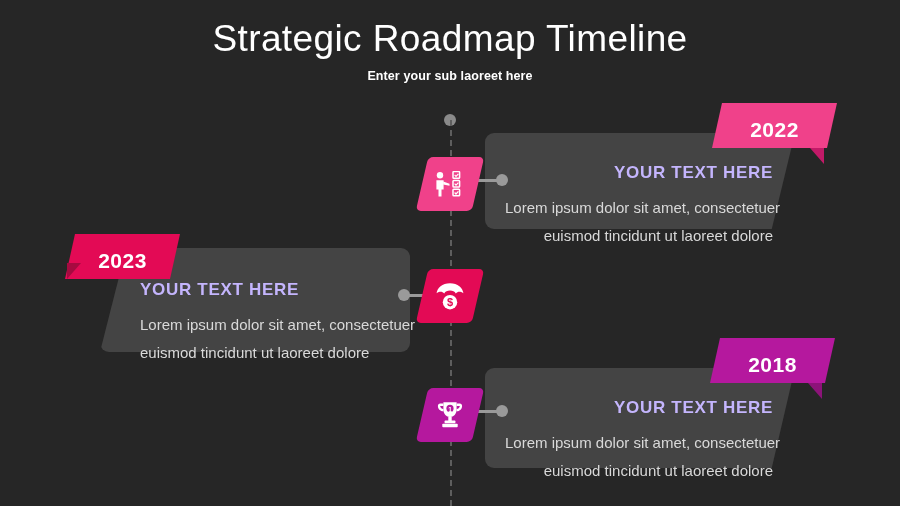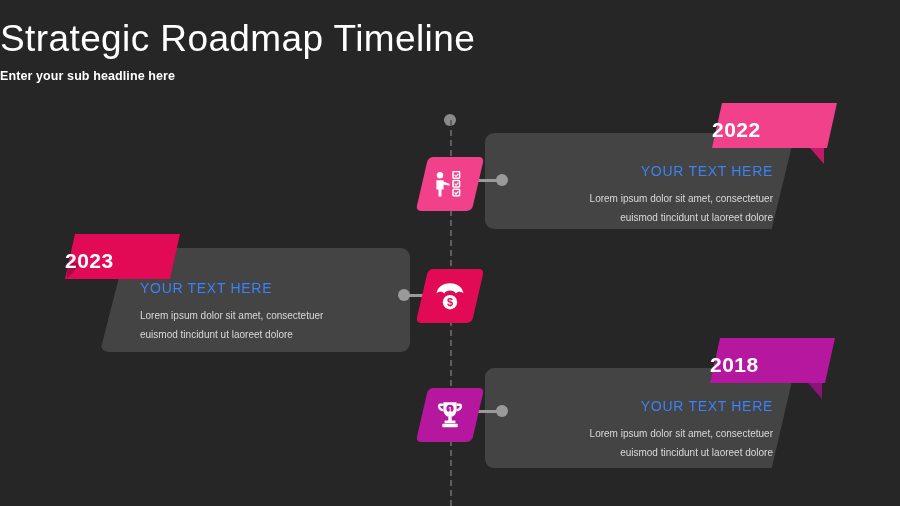--- a/index.html
+++ b/index.html
@@ -23,20 +23,21 @@
     width: 900px;
     height: 506px;
   }
 
   
   .header {
     position: absolute;
     top: 16px;
     left: 0;
     width: 900px;
+    text-align: center;
   }
 
   .title {
     font-size: 37px;
     font-weight: 400;
     letter-spacing: 0.4px;
     color: #ffffff;
     line-height: 1.22;
   }
 
@@ -83,44 +84,45 @@
   .card.left {
     
     clip-path: polygon(8.5% 0, 100% 0, 100% 100%, 0 100%);
   }
 
   .card-body {
     position: absolute;
   }
 
   .card-heading {
-    font-size: 14px;
-    font-weight: normal;
+    font-size: 17px;
+    font-weight: bold;
     letter-spacing: 0.7px;
-    color: #3b82f6;
+    color: #c4b5fd;
     white-space: nowrap;
   }
 
   .card-text {
     margin-top: 11px;
-    font-size: 10px;
+    font-size: 15px;
     line-height: 1.85;
     color: #d9d9d9;
     white-space: nowrap;
   }
 
   .align-right { text-align: right; }
   .align-left  { text-align: left; }
 
   
   .tag {
     position: absolute;
     height: 54px;
     display: flex;
     align-items: center;
+    justify-content: center;
   }
 
   .tag-shape {
     position: absolute;
     inset: 0;
   }
 
   .tag-label {
     position: relative;
     z-index: 3;
@@ -174,21 +176,21 @@
     background: #9a9a9a;
   }
 </style>
 </head>
 <body>
 
 <div class="slide">
 
   <div class="header">
     <div class="title">Strategic Roadmap Timeline</div>
-    <div class="subtitle">Enter your sub headline here</div>
+    <div class="subtitle">Enter your sub laoreet here</div>
   </div>
 
   <div class="spine-cap"></div>
   <div class="spine"></div>
 
   <div class="card right" style="left:485px; top:133px; width:310px; height:96px;">
   </div>
   <div class="card-body align-right" style="left:505px; top:163px; width:268px;">
     <div class="card-heading">YOUR TEXT HERE</div>
     <div class="card-text">

